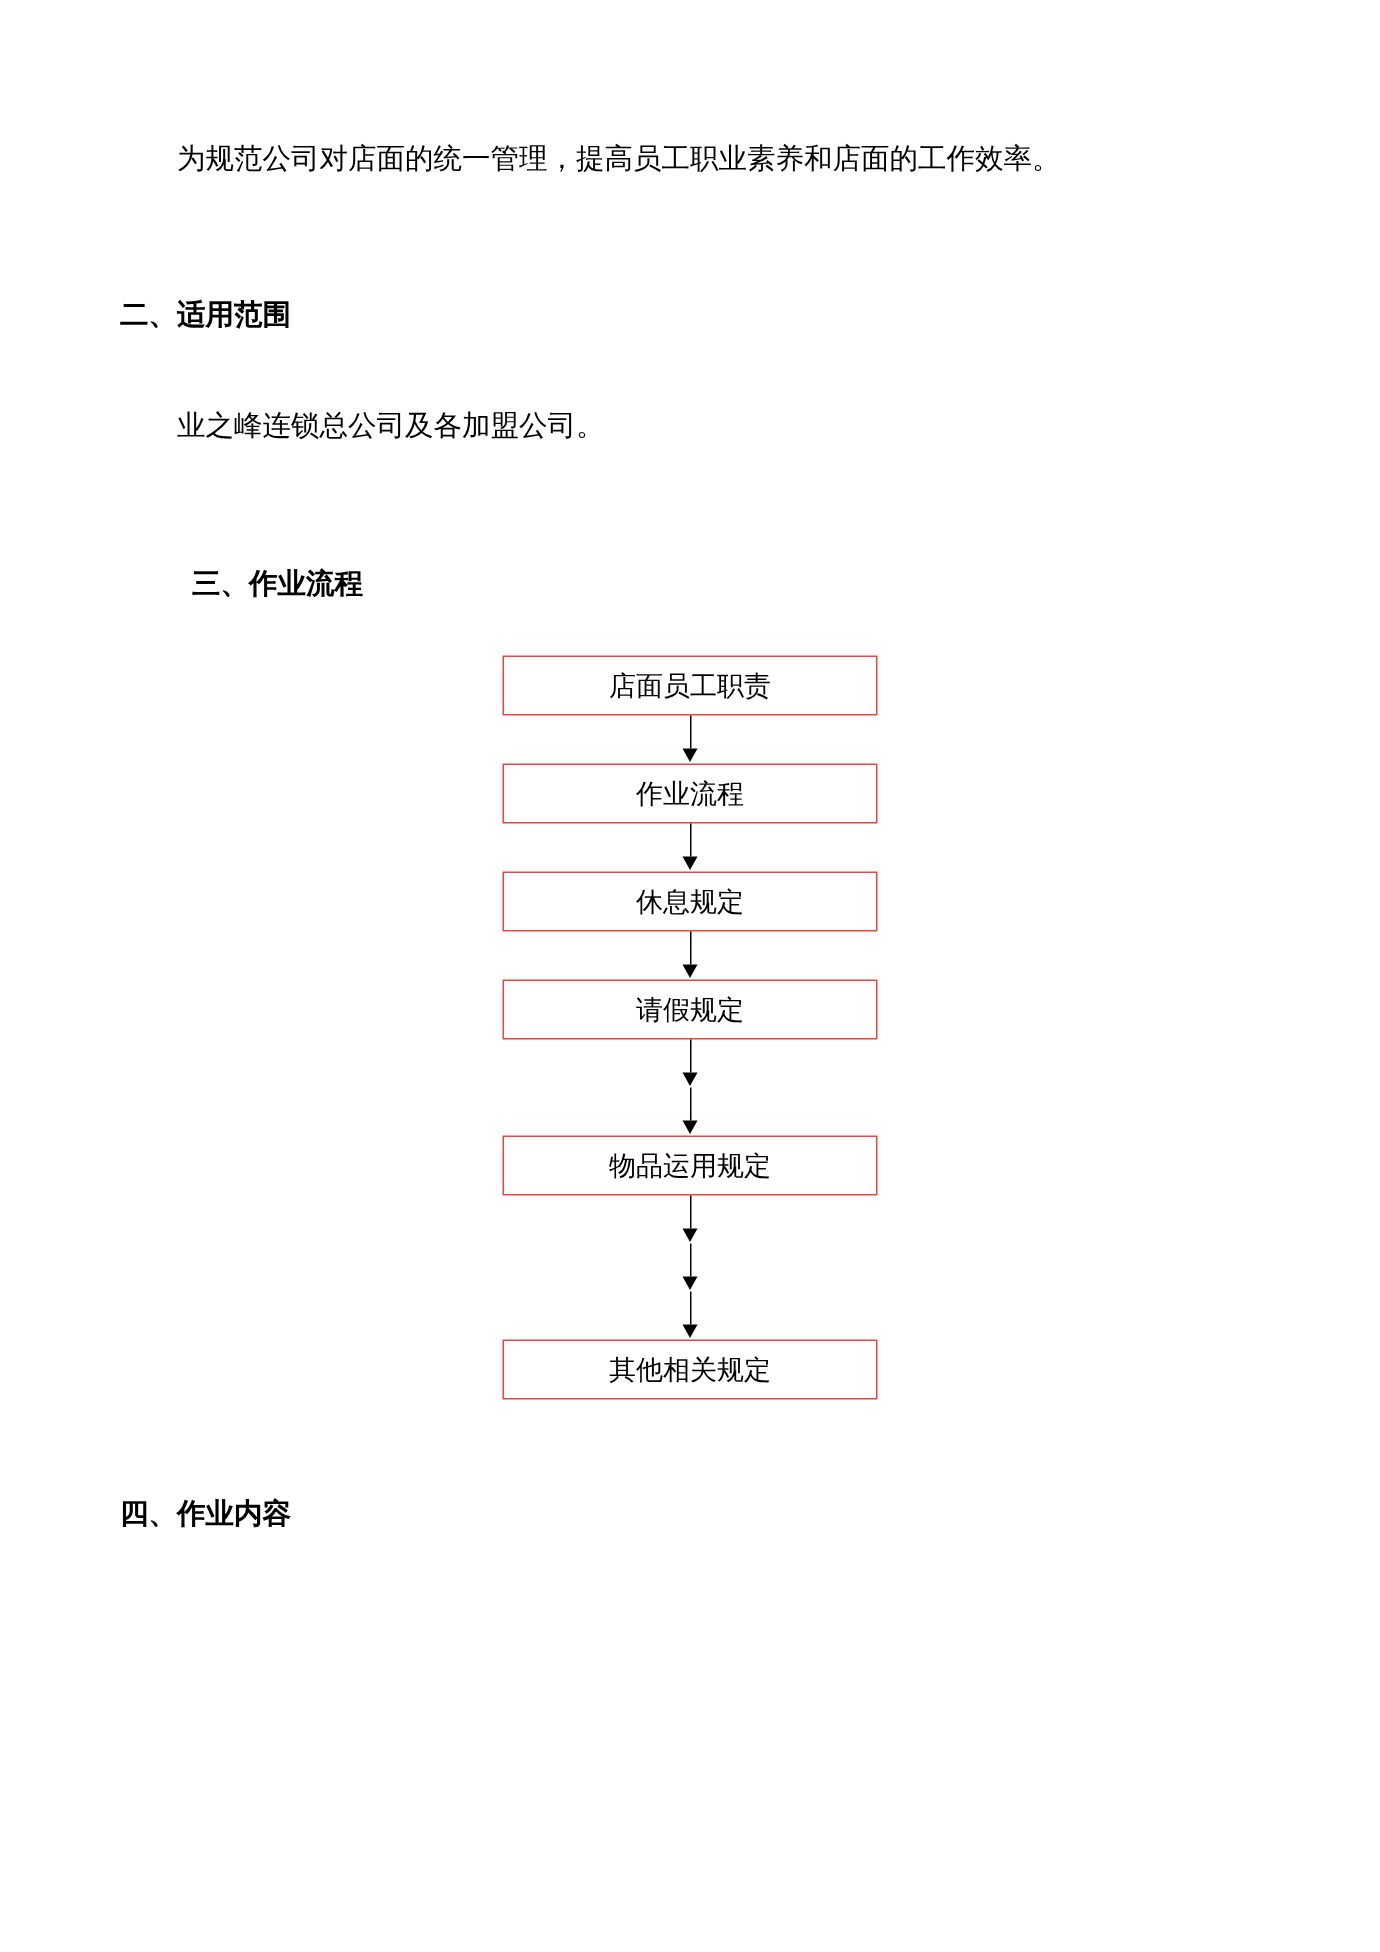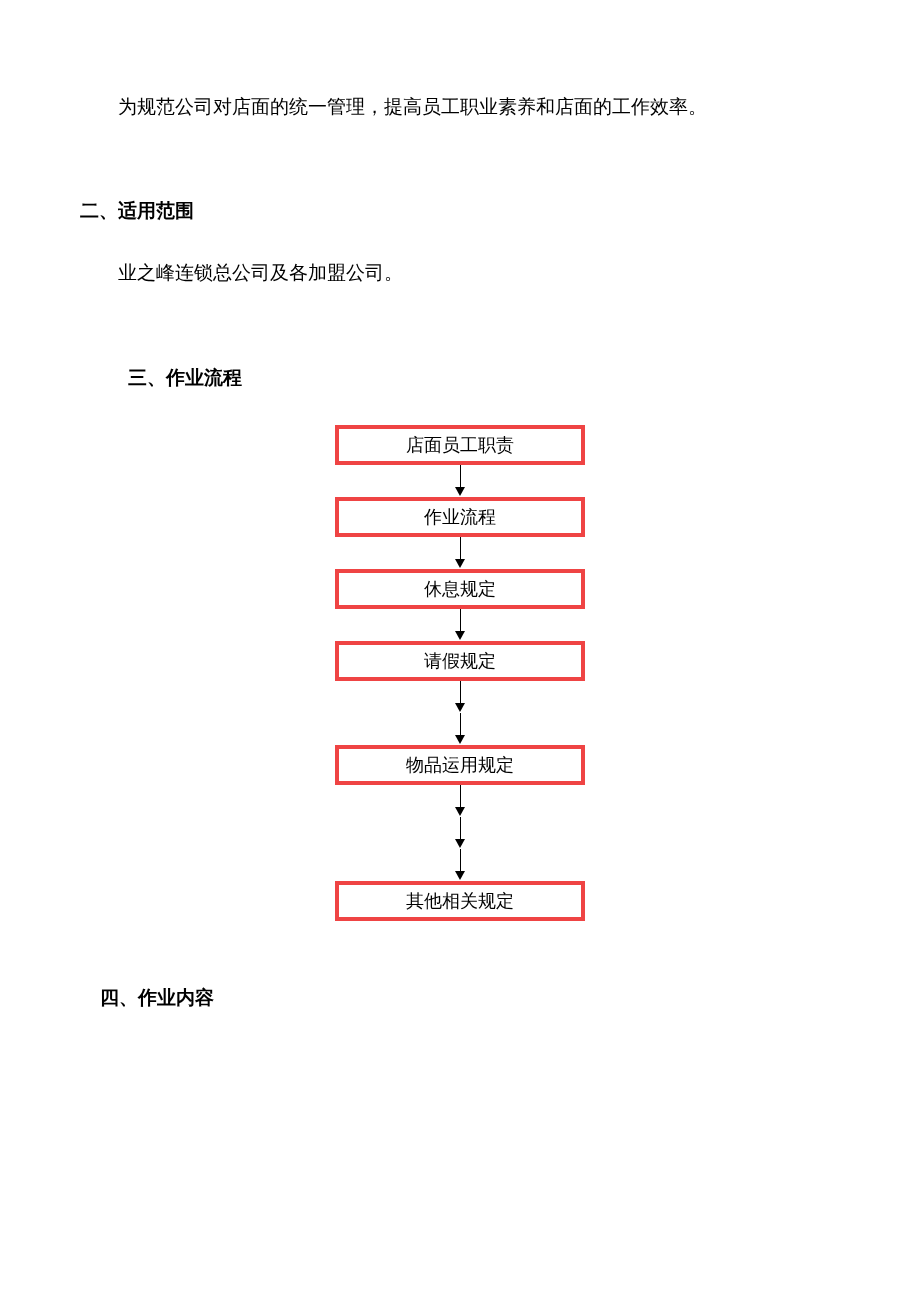--- a/index.html
+++ b/index.html
@@ -14,34 +14,34 @@
     .paragraph {
       font-size: 19px;
       line-height: 1.8;
       margin-bottom: 70px;
       text-indent: 2em;
     }
     .heading {
       font-size: 19px;
       font-weight: bold;
       line-height: 1.8;
-      margin-bottom: 28px;
+      margin-bottom: 40px;
     }
     .heading-2 { margin-bottom: 30px; margin-left: 48px; }
-    .heading-4 { margin-top: 60px; margin-bottom: 0; margin-left: 20px; }
+    .heading-4 { margin-top: 60px; margin-bottom: 0; }
     .flowchart {
       display: flex;
       flex-direction: column;
       align-items: center;
       margin: 0 auto 40px auto;
     }
     .flow-box {
       width: 250px;
       height: 40px;
-      border: 4px solid #ef4444;
+      border: 1px solid #ef4444;
       display: flex;
       align-items: center;
       justify-content: center;
       font-size: 18px;
       background: #ffffff;
     }
     .flow-arrow {
       height: 32px;
       display: flex;
       flex-direction: column;

